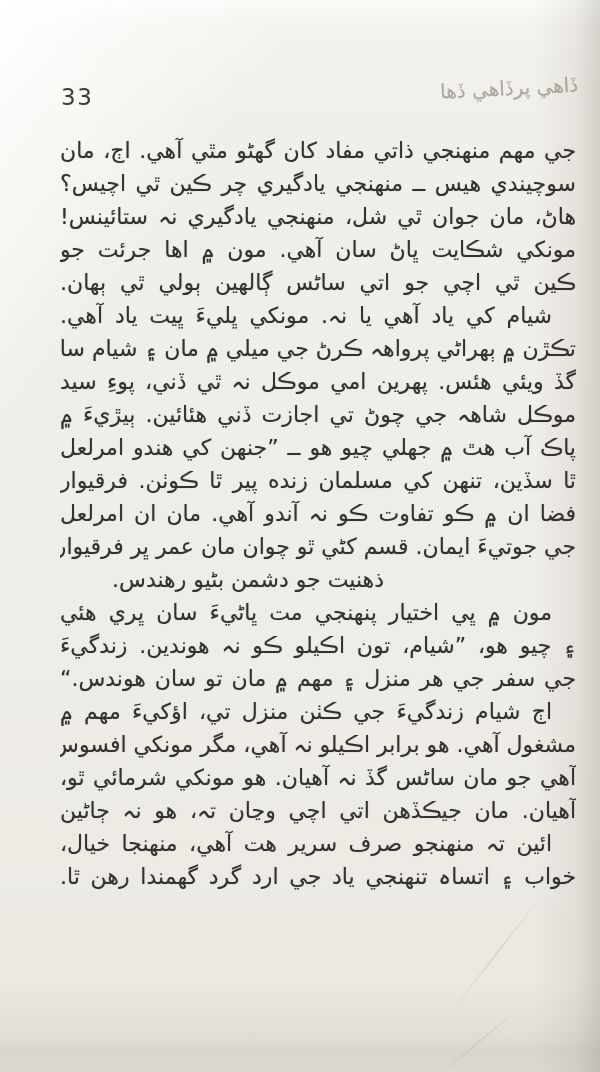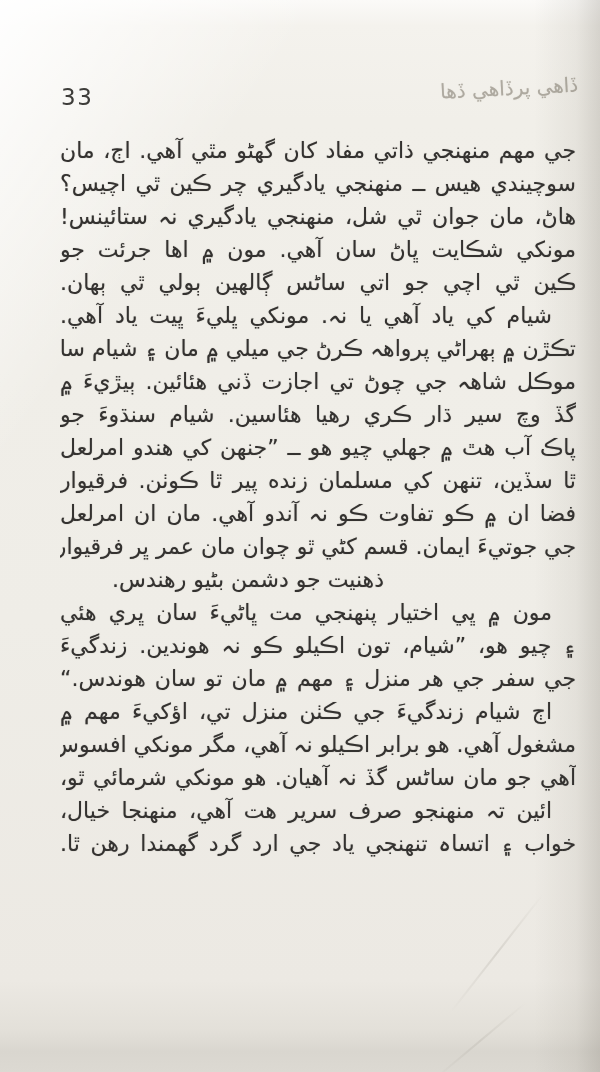--- a/index.html
+++ b/index.html
@@ -62,32 +62,33 @@
   <div class="running-title">ڏاهي پرڏاهي ڏها</div>
 
   <div class="text-block">
       <div class="line full">جي مهم منهنجي ذاتي مفاد کان گهڻو مٿي آهي. اڄ، مان</div>
       <div class="line full">سوچيندي هيس ــ منهنجي يادگيري چر ڪين ٿي اچيس؟</div>
       <div class="line full">هاڻ، مان جوان ٿي شل، منهنجي يادگيري نہ ستائينس!</div>
       <div class="line full">مونکي شڪايت ڀاڻ سان آهي. مون ۾ اها جرئت جو</div>
       <div class="line full">ڪين ٿي اچي جو اتي ساڻس ڳالهين ٻولي ٿي ٻهان.</div>
       <div class="line indent">شيام کي ياد آهي يا نہ. مونکي ڀليءَ ڀيت ياد آهي.</div>
       <div class="line full">تڪڙن ۾ ٻهراڻي پرواهہ ڪرڻ جي ميلي ۾ مان ۽ شيام سان</div>
+      <div class="line full">گڏ ويئي هئس. پهرين امي موڪل نہ ٿي ڏني، پوءِ سيد</div>
       <div class="line full">موڪل شاهہ جي چوڻ تي اجازت ڏني هئائين. ٻيڙيءَ ۾</div>
-      <div class="line full">گڏ وچ سير ڌار ڪري رهيا هئاسين. شيام سنڌوءَ جو</div>
       <div class="line full">پاڪ آب هٿ ۾ جهلي چيو هو ــ ”جنهن کي هندو امرلعل</div>
       <div class="line full">ٿا سڏين، تنهن کي مسلمان زنده پير ٿا ڪوٺن. فرقيوار</div>
       <div class="line full">فضا ان ۾ ڪو تفاوت ڪو نہ آندو آهي. مان ان امرلعل</div>
       <div class="line full">جي جوتيءَ ايمان. قسم کڻي ٿو چوان مان عمر ڀر فرقيوارانہ</div>
       <div class="line mid">ذهنيت جو دشمن بڻيو رهندس.</div>
       <div class="line indent">مون ۾ ڀي اختيار پنهنجي مت ڀاڻيءَ سان ڀري هئي</div>
       <div class="line full">۽ چيو هو، ”شيام، تون اڪيلو ڪو نہ هوندين. زندگيءَ</div>
       <div class="line full">جي سفر جي هر منزل ۽ مهم ۾ مان تو سان هوندس.“</div>
       <div class="line indent">اڄ شيام زندگيءَ جي ڪٺن منزل تي، اؤکيءَ مهم ۾</div>
       <div class="line full">مشغول آهي. هو برابر اڪيلو نہ آهي، مگر مونکي افسوس</div>
       <div class="line full">آهي جو مان ساڻس گڏ نہ آهيان. هو مونکي شرمائي ٿو،</div>
+      <div class="line full">آهيان. مان جيڪڏهن اتي اچي وڃان تہ، هو نہ ڄاڻين</div>
       <div class="line indent">ائين تہ منهنجو صرف سرير هت آهي، منهنجا خيال،</div>
       <div class="line full">خواب ۽ اتساہ تنهنجي ياد جي ارد گرد گهمندا رهن ٿا.</div>
     </div>
 
   <div class="crease"></div>
   <div class="crease2"></div>
 </div>
 
 </body></html>

